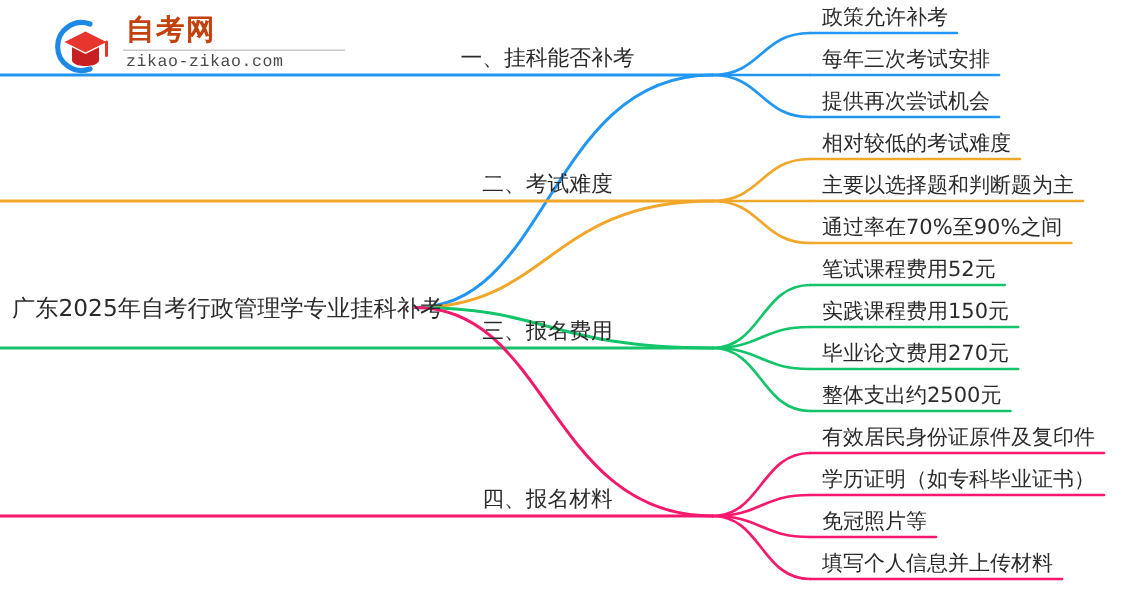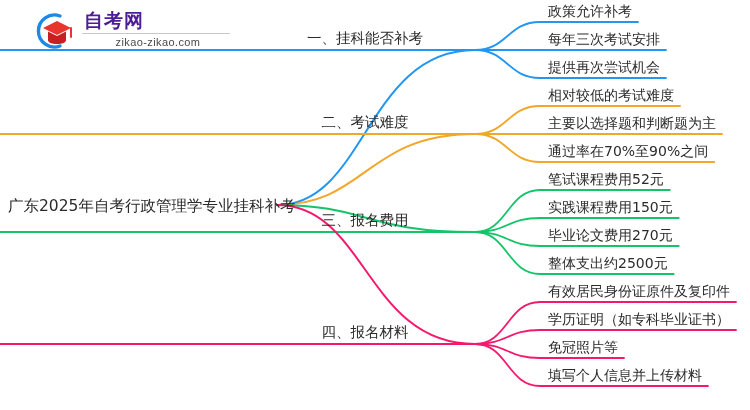--- a/index.html
+++ b/index.html
@@ -33,39 +33,38 @@
   #logo-text-wrap {
     position: absolute;
     left: 52px;
     top: 0px;
     width: 150px;
   }
   #logo-title {
     font-family: "DejaVu Sans", "Liberation Sans", sans-serif;
     font-size: 19px;
     font-weight: bold;
-    color: #4c1d95;
+    color: #c2410c;
     letter-spacing: 1px;
     line-height: 24px;
     padding-left: 2px;
   }
   #logo-divider {
     height: 1px;
     background: #c8c8c8;
     width: 148px;
     margin: 1px 0 2px 0;
   }
   #logo-domain {
-    font-family: Liberation Sans, sans-serif;
+    font-family: Liberation Mono, monospace;
     font-size: 11px;
     color: #4a4a4a;
     letter-spacing: 0.4px;
     line-height: 13px;
     padding-left: 2px;
-    text-align: center;
   }
 
   
   #map {
     position: absolute;
     left: 0;
     top: 0;
     width: 750px;
     height: 410px;
   }

